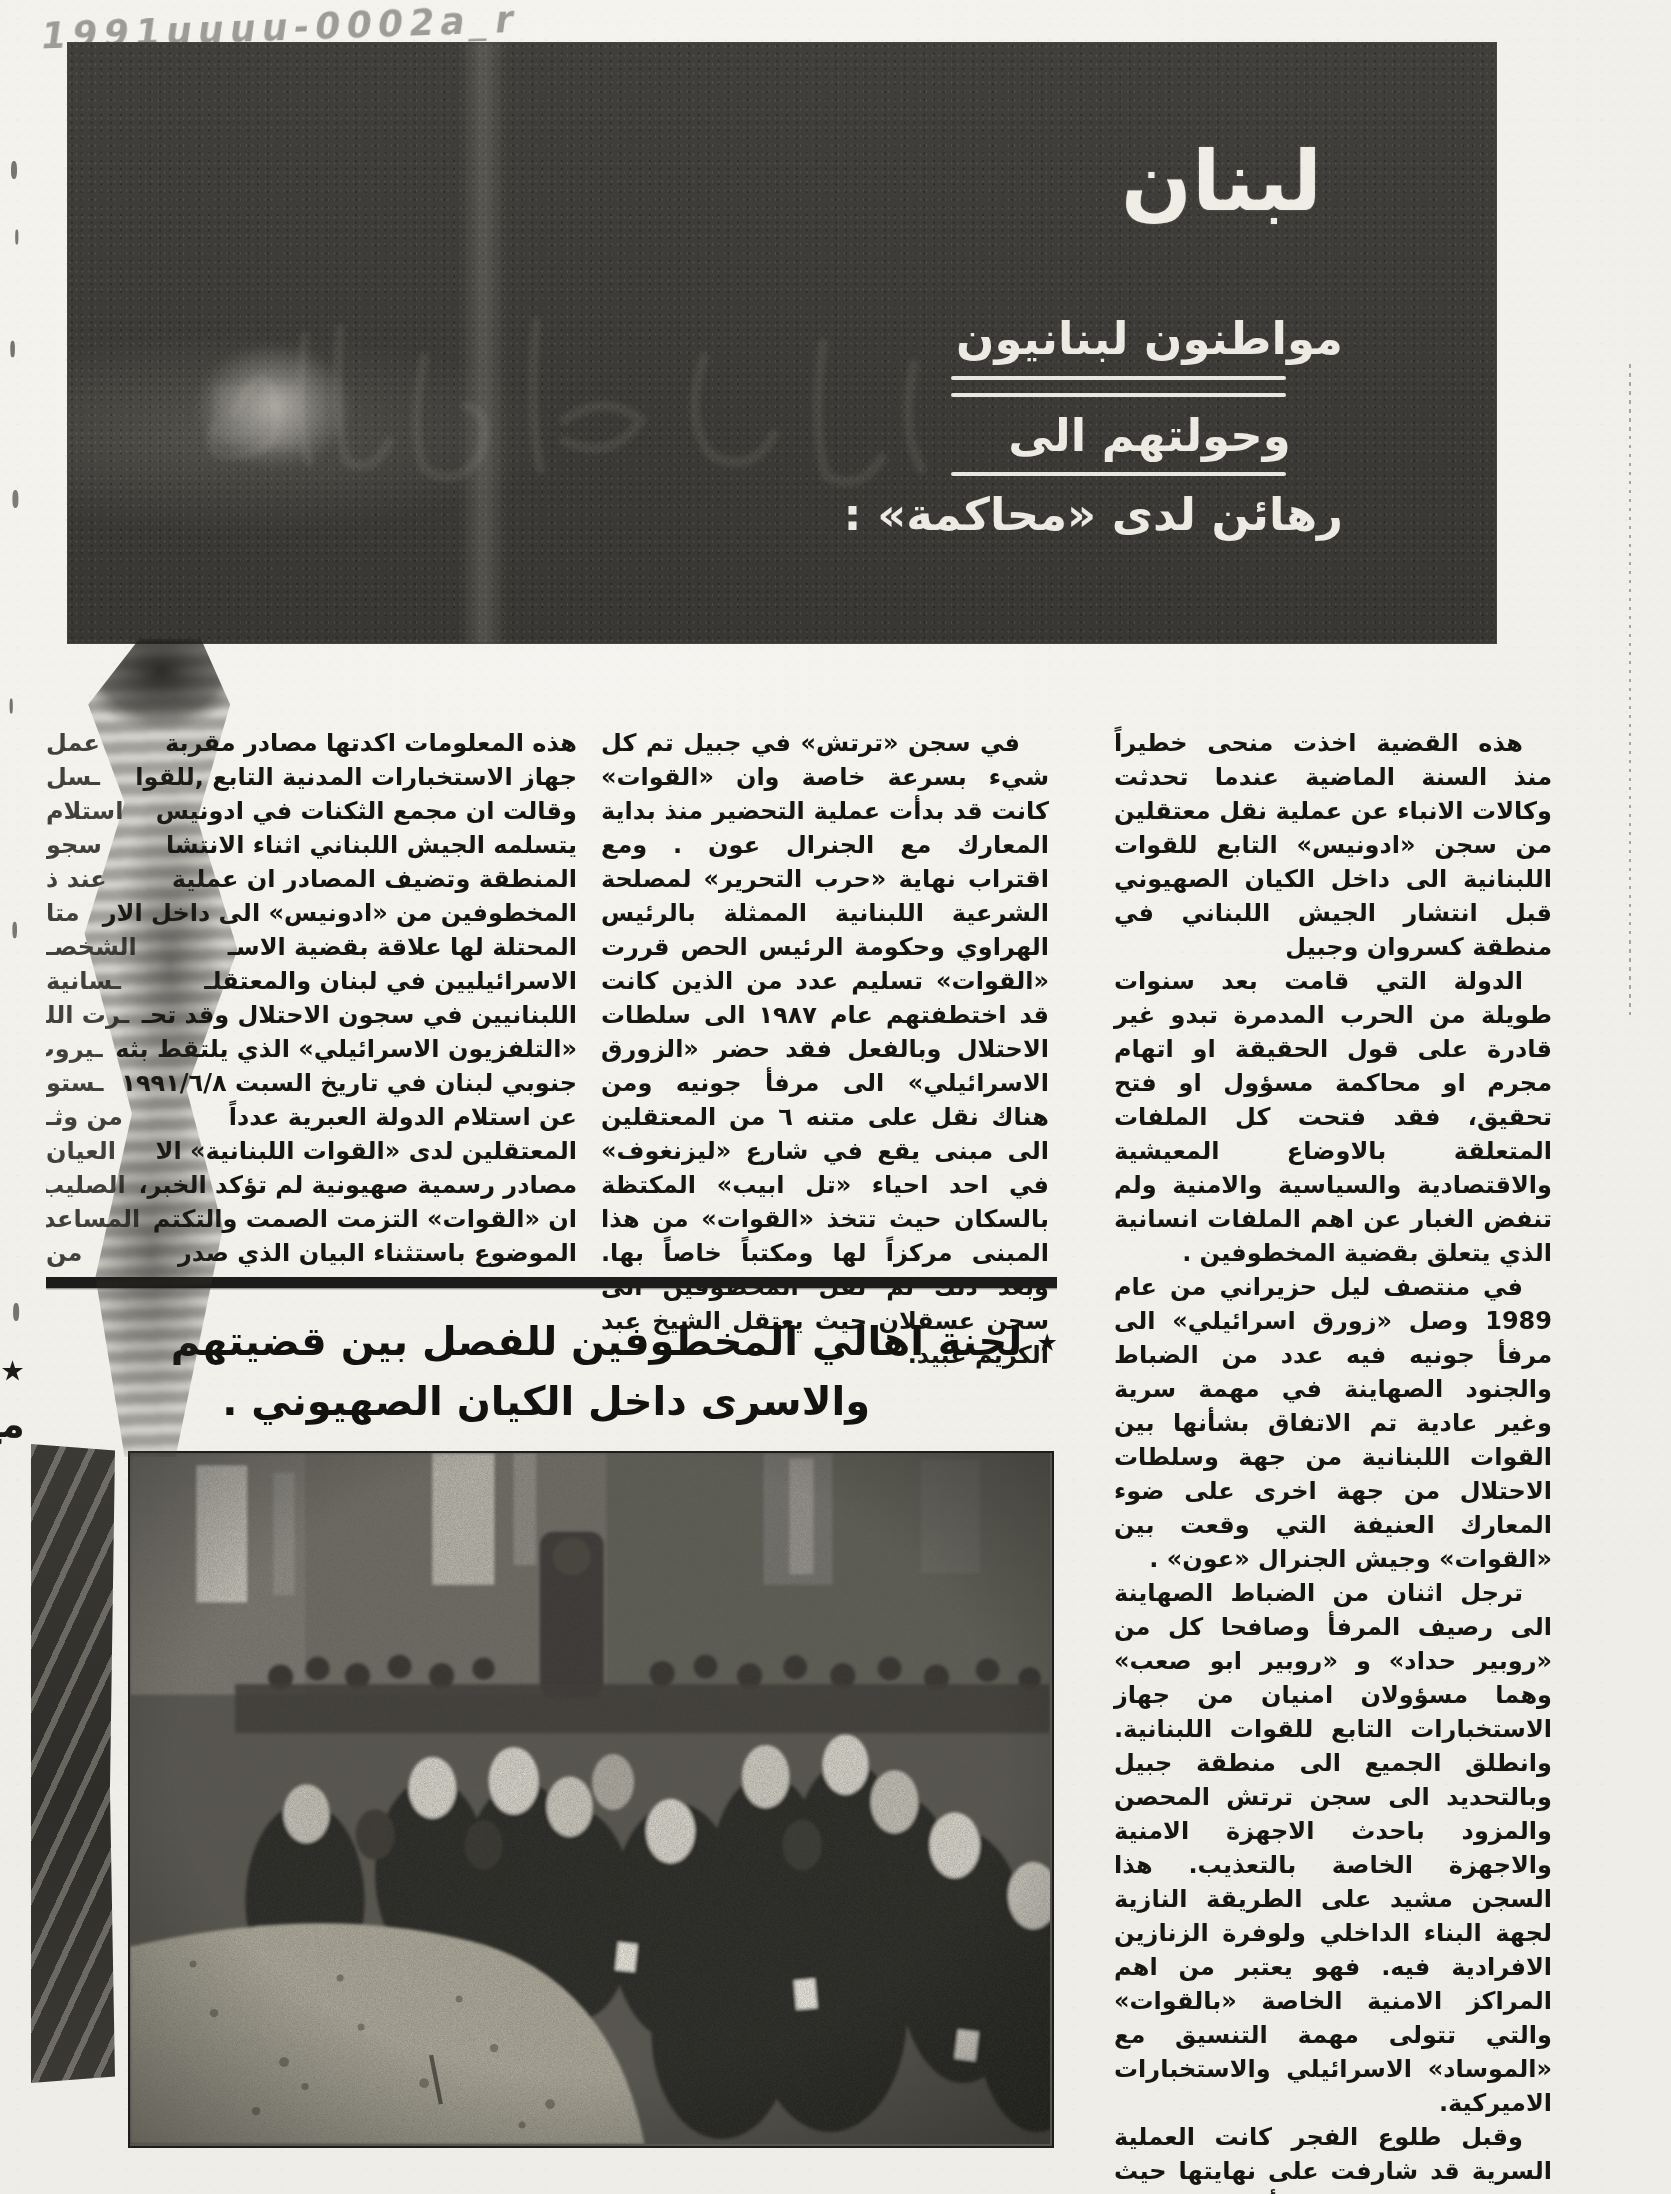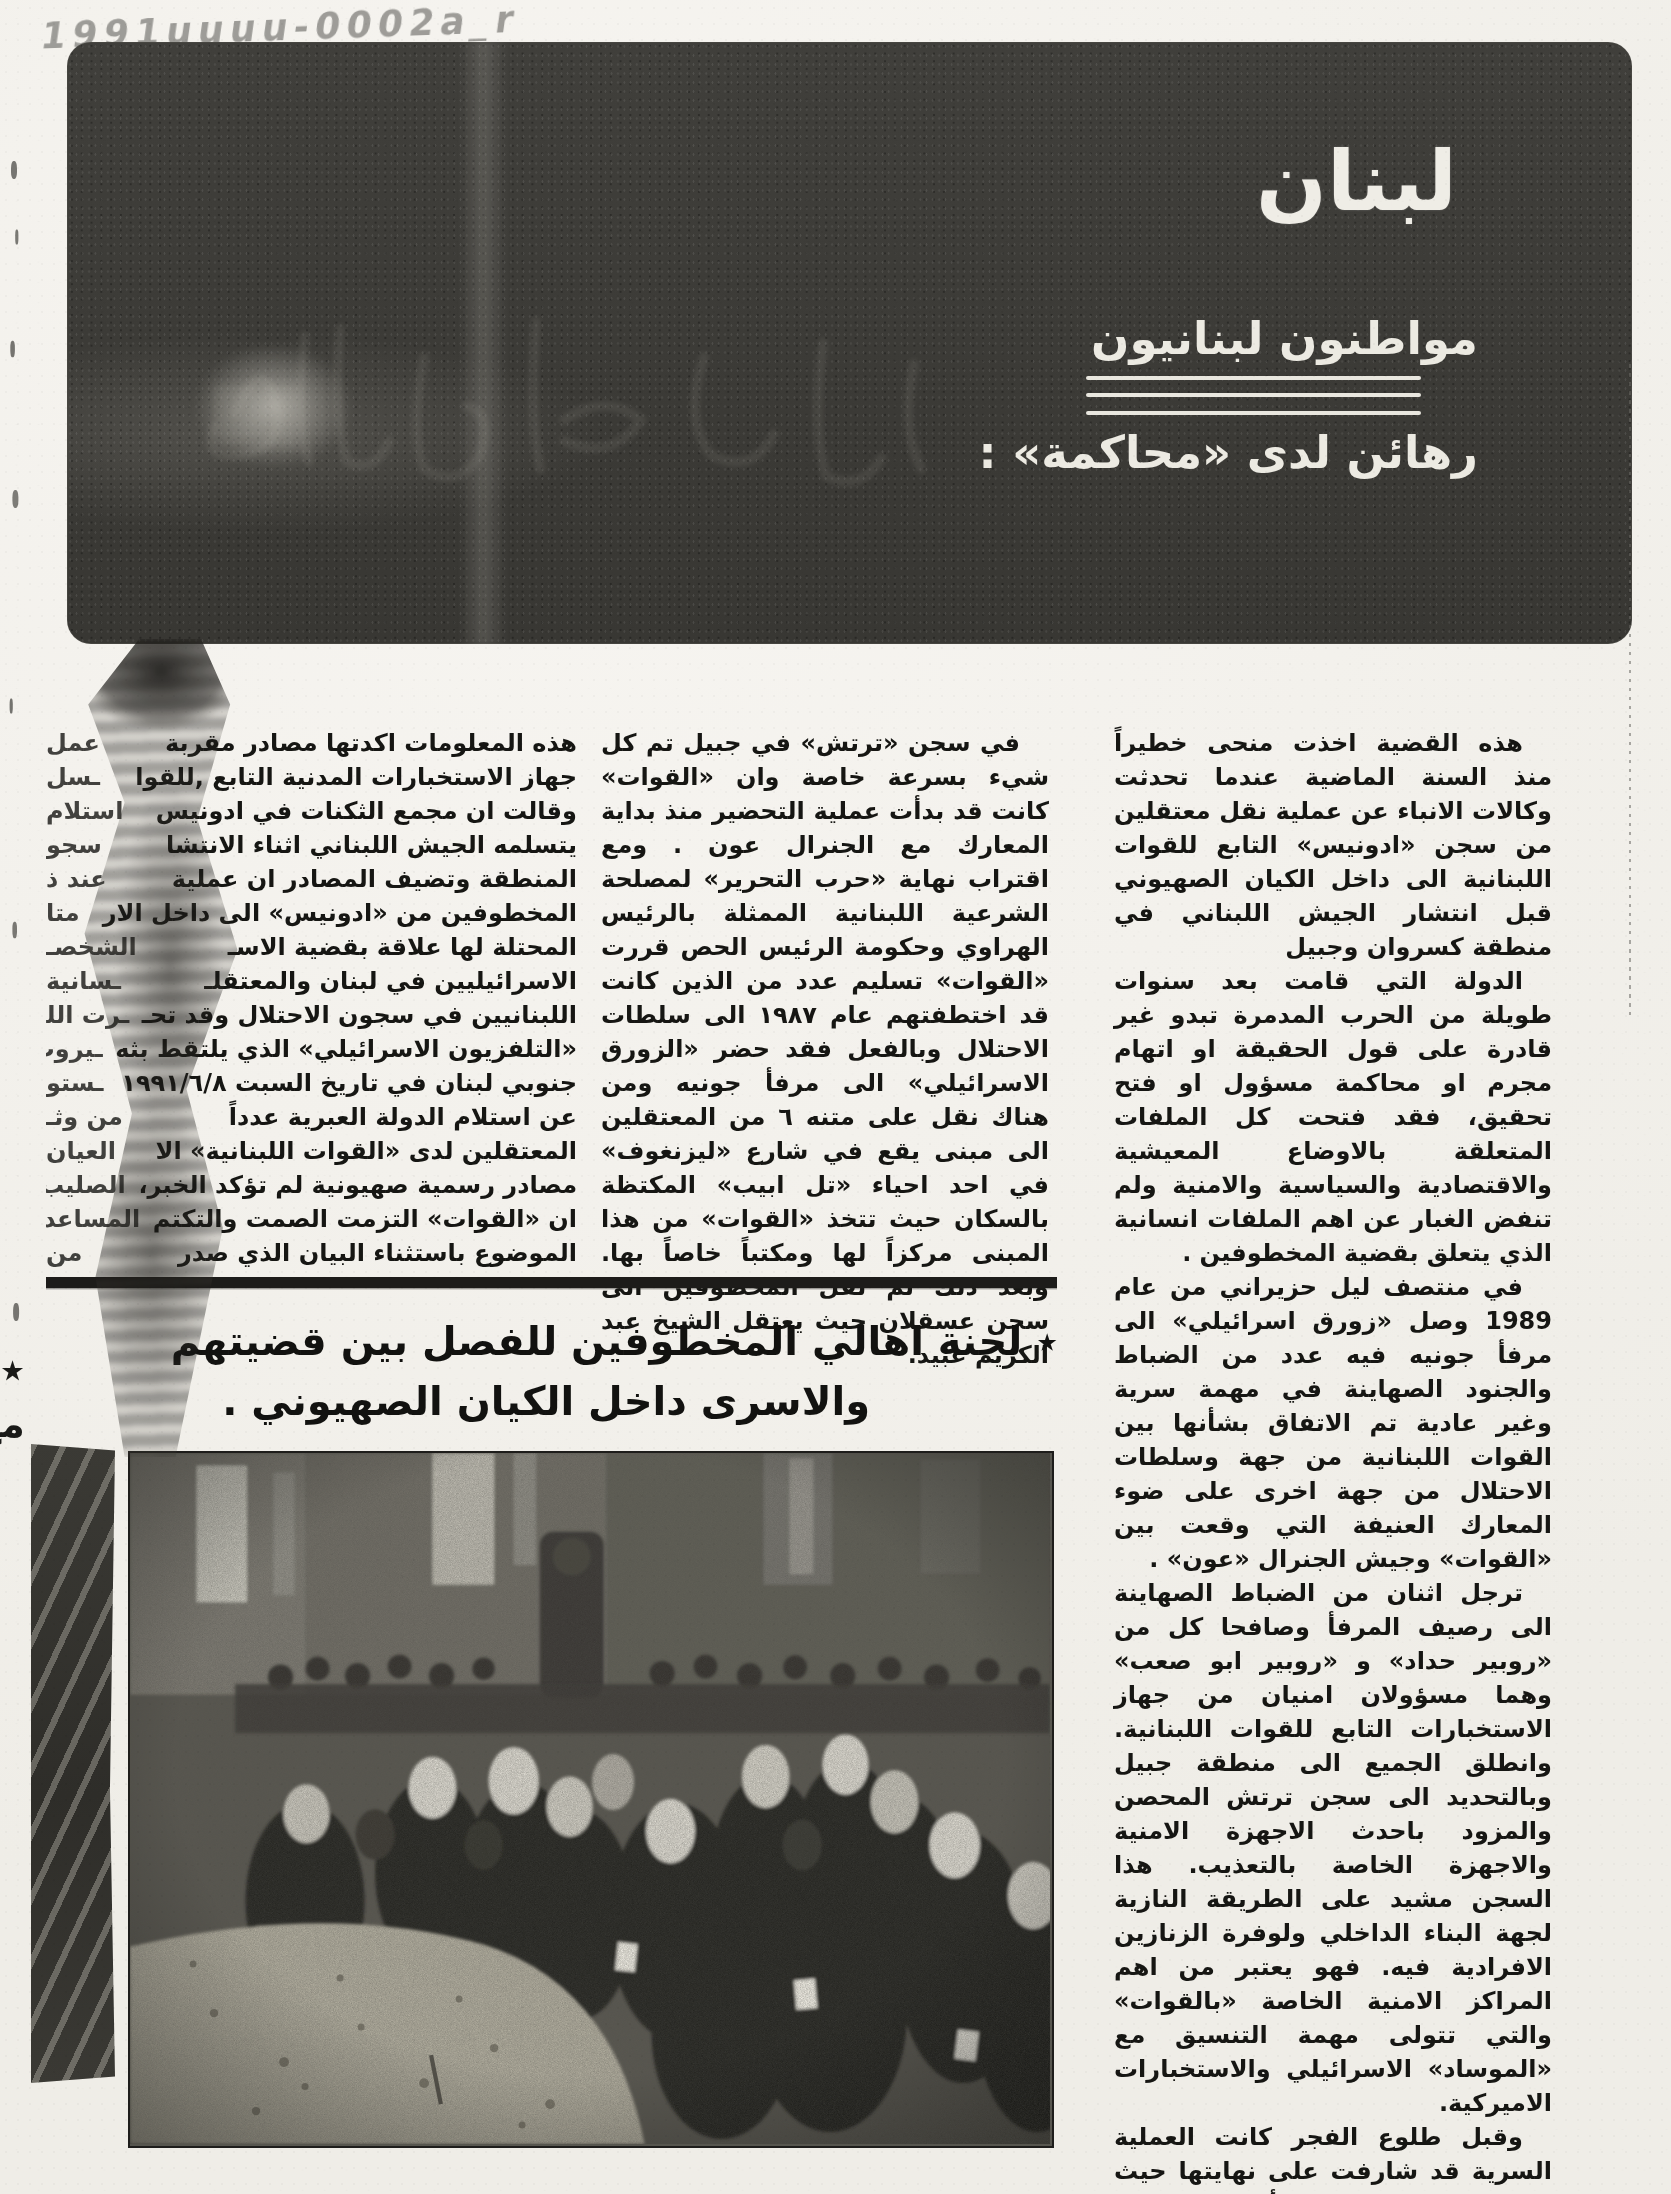--- a/index.html
+++ b/index.html
@@ -7,28 +7,28 @@
   .page{position:relative;width:1672px;height:2194px;background:#f3f1ec;overflow:hidden;
         background-image:radial-gradient(circle at 35% 18%, #f7f5f1, #efede7 75%);}
   .page *{box-sizing:border-box;}
 
   
   .handwriting{position:absolute;left:41px;top:4.2px;width:630px;color:#8f8e8a;
     font-size:36px;font-weight:bold;letter-spacing:6.3px;
     transform:rotate(-2deg) skewX(-10deg);opacity:.85;filter:blur(0.4px);}
 
   
-  .banner{position:absolute;left:67px;top:42px;width:1565px;height:602px;background:#3d3c38;
+  .banner{position:absolute;left:67px;top:42px;width:1430px;height:602px;background:#3d3c38;
     background-image:
       radial-gradient(rgba(255,255,255,.09) 0.7px, transparent 1.1px),
       radial-gradient(rgba(0,0,0,.35) 0.7px, transparent 1.1px),
       radial-gradient(ellipse at 12% 65%, rgba(210,206,196,.16), transparent 18%),
       linear-gradient(180deg,#403f3b,#383733);
     background-size:6.3px 9px, 9.8px 7.7px, 100% 100%, 100% 100%;
-    box-shadow:0 0 0 0.7px #4a4944 inset;border-radius:24px;}
+    box-shadow:0 0 0 0.7px #4a4944 inset;}
   .banner .foldlight{position:absolute;left:392px;top:0;width:49px;height:100%;
     background:linear-gradient(90deg,transparent,rgba(235,232,224,.16),transparent);filter:blur(2.1px);}
   .banner .smear{position:absolute;left:126px;top:301px;width:161px;height:126px;
     background:radial-gradient(ellipse,rgba(240,237,228,.55),transparent 70%);filter:blur(4.2px);}
   .ghost-svg{position:absolute;left:105px;top:210px;opacity:.55;}
   .section-label{position:absolute;right:175px;top:91px;color:#efede6;font-size:83px;
     font-weight:bold;direction:rtl;letter-spacing:1.4px;text-shadow:0 0 2.1px rgba(255,255,255,.25);}
   .headline{position:absolute;right:154px;top:272px;width:387px;direction:rtl;text-align:center;
     color:#eceae2;font-weight:bold;}
   .headline .hline{font-size:45px;line-height:49px;white-space:nowrap;}
@@ -121,20 +121,21 @@
         <path d="M930 130 q-16 120 4 190 q50 24 80 -26"></path>
         <path d="M1060 160 q-20 90 10 150"></path>
       </g>
       <rect x="60" y="190" width="120" height="90" fill="#d8d5ca" opacity="0.18" filter="blur(6px)"></rect>
     </svg>
     <div class="section-label">لبنان</div>
     <div class="headline">
       <div class="hline">مواطنون لبنانيون</div>
       <div class="sep"></div>
       <div class="sep"></div>
+      <div class="hline">وحولتهم الى</div>
       <div class="sep"></div>
       <div class="hline">رهائن لدى «محاكمة» :</div>
     </div>
   </div>
 
   <div class="banner-dots"></div>
 
   <div class="col col-right">
       <div class="para">هذه القضية اخذت منحى خطيراً منذ السنة الماضية عندما تحدثت وكالات الانباء عن عملية نقل معتقلين من سجن «ادونيس» التابع للقوات اللبنانية الى داخل الكيان الصهيوني قبل انتشار الجيش اللبناني في منطقة كسروان وجبيل</div>
       <div class="para">الدولة التي قامت بعد سنوات طويلة من الحرب المدمرة تبدو غير قادرة على قول الحقيقة او اتهام مجرم او محاكمة مسؤول او فتح تحقيق، فقد فتحت كل الملفات المتعلقة بالاوضاع المعيشية والاقتصادية والسياسية والامنية ولم تنفض الغبار عن اهم الملفات انسانية الذي يتعلق بقضية المخطوفين .</div>

